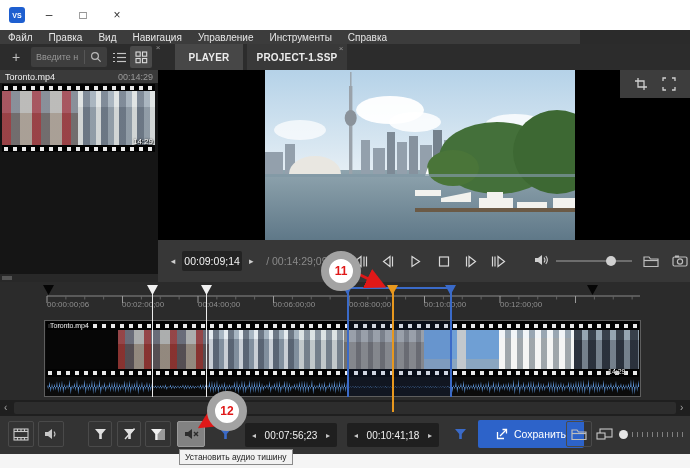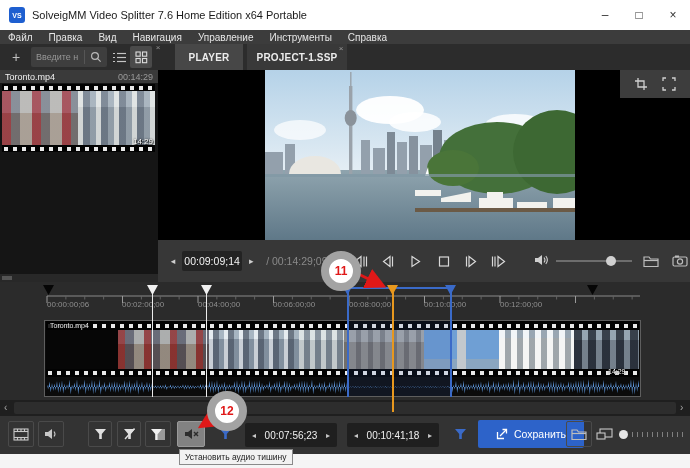--- a/index.html
+++ b/index.html
@@ -7,21 +7,21 @@
        overflow:hidden;background:#2b2b2b;outline:1px solid #5585bb;}
   .abs{position:absolute;}
   
   .titlebar{left:0;top:0;width:690px;height:30px;background:#ffffff;display:flex;align-items:center;}
   .appicon{width:16px;height:16px;margin:0 7px 0 9px;background:#1e5fd0;border-radius:3px;
            color:#fff;font-size:7px;font-weight:bold;display:flex;align-items:center;justify-content:center;}
   .wtitle{font-size:11px;color:#1a1a1a;flex:1;}
   .winbtn{width:34px;height:30px;display:flex;align-items:center;justify-content:center;
           font-size:12px;color:#333;}
   
-  .menubar{left:0;top:30px;width:690px;height:14px;background:#3c3c3c;display:flex;align-items:center;}
+  .menubar{left:0;top:30px;width:580px;height:14px;background:#3c3c3c;display:flex;align-items:center;}
   .menuitem{color:#e6e6e6;font-size:10px;padding:0 8px;}
   
   .toolbar{left:0;top:44px;width:690px;height:26px;background:#2c2c2c;}
   .plusbtn{left:4px;top:47px;width:24px;height:20px;color:#c0c0c0;font-size:14px;
            display:flex;align-items:center;justify-content:center;}
   .searchbox{left:31px;top:47px;width:76px;height:20px;background:#3e3e3e;border-radius:2px;
              display:flex;align-items:center;}
   .searchtext{color:#979797;font-size:9px;padding-left:5px;flex:1;overflow:hidden;white-space:nowrap;}
   .searchdiv{width:1px;height:14px;background:#565656;}
   .iconbtn{display:flex;align-items:center;justify-content:center;}
@@ -106,21 +106,20 @@
            color:#e01818;font-weight:bold;font-size:12px;display:flex;align-items:center;justify-content:center;z-index:10;}
   #arrows{left:0;top:0;width:690px;height:468px;pointer-events:none;z-index:9;}
 </style>
 </head>
 <body>
 
 <div id="app">
 
   <div class="abs titlebar">
     <div class="appicon">VS</div>
-    <div class="wtitle">SolveigMM Video Splitter 7.6 Home Edition x64 Portable</div>
     <div class="winbtn">–</div>
     <div class="winbtn">□</div>
     <div class="winbtn">×</div>
   </div>
 
   <div class="abs menubar">
     <span class="menuitem">Файл</span>
     <span class="menuitem">Правка</span>
     <span class="menuitem">Вид</span>
     <span class="menuitem">Навигация</span>

